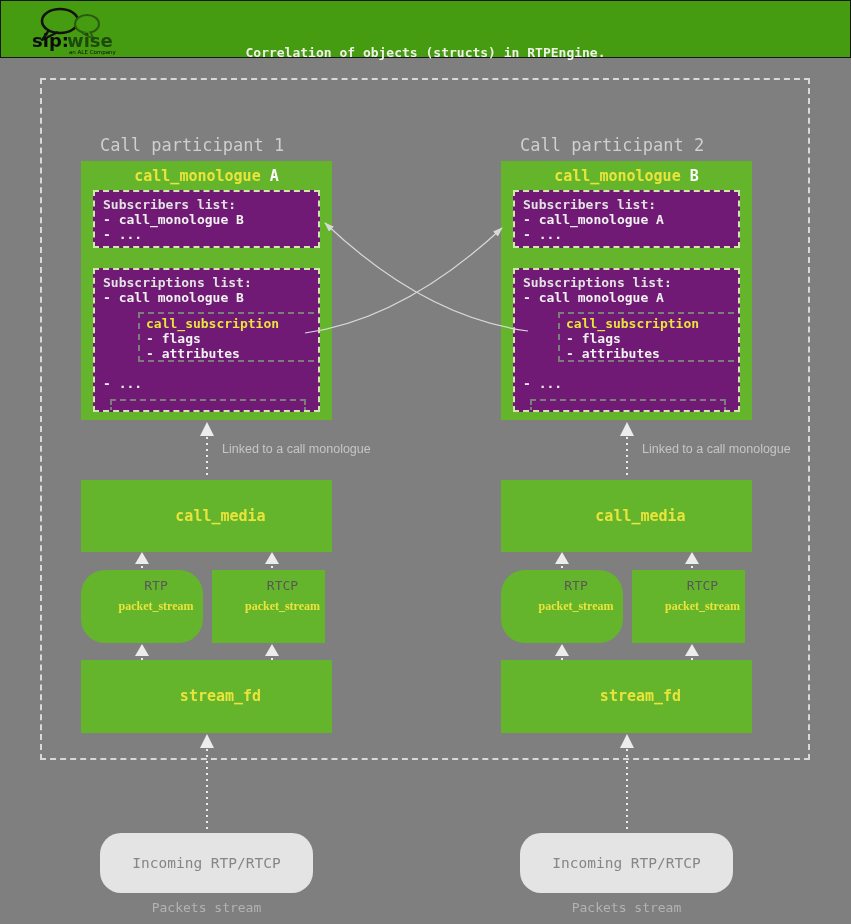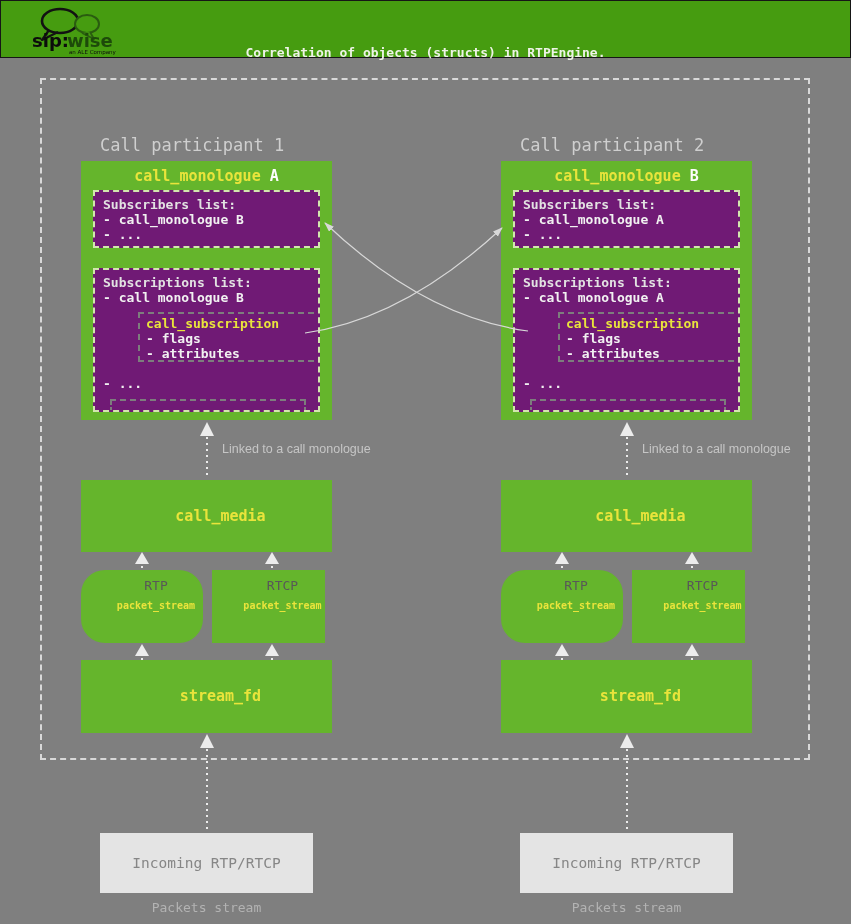--- a/index.html
+++ b/index.html
@@ -51,24 +51,24 @@
   .linked-label {
     position:absolute; left:141px; top:312px; width:220px;
     font-family:"Liberation Sans","DejaVu Sans",sans-serif; font-size:12.5px; color:#c6c6c6;
   }
   .green-box { position:absolute; background:#65b52c; color:#e9e43b; font-weight:bold; text-align:center;padding-left:28px; }
   .call-media { left:0; top:350px; width:251px; height:72px; font-size:15px; line-height:72px; }
   .stream-fd  { left:0; top:530px; width:251px; height:73px; font-size:15px; line-height:73px; }
   .pstream { top:440px; height:73px; padding-top:6px; line-height:20px; }
   .pstream-l { left:0; width:122px;border-radius:24px; } .pstream-r { left:131px; width:113px; }
   .proto-label { display:block; color:#585858; font-weight:normal; font-size:13px; }
-  .pstream-name { display:block; font-size:10px; }
+  .pstream-name { display:block; font-size:12px;font-family:Liberation Serif, serif; }
   .incoming {
     position:absolute; left:19px; top:703px; width:213px; height:60px; background:#e4e4e4;
-    color:#868686; font-size:14.5px; text-align:center; line-height:60px;
+    color:#868686; font-size:14.5px; text-align:center; line-height:60px;border-radius:21px;
   }
   .packets-label { position:absolute; left:0; top:770px; width:251px; text-align:center; font-size:13px; color:#b3b3b3; }
   
   .arrows { position:absolute; left:0; top:0; width:851px; height:924px; pointer-events:none; }
 </style>
 </head>
 <body>
 
 <div id="stage">
 

